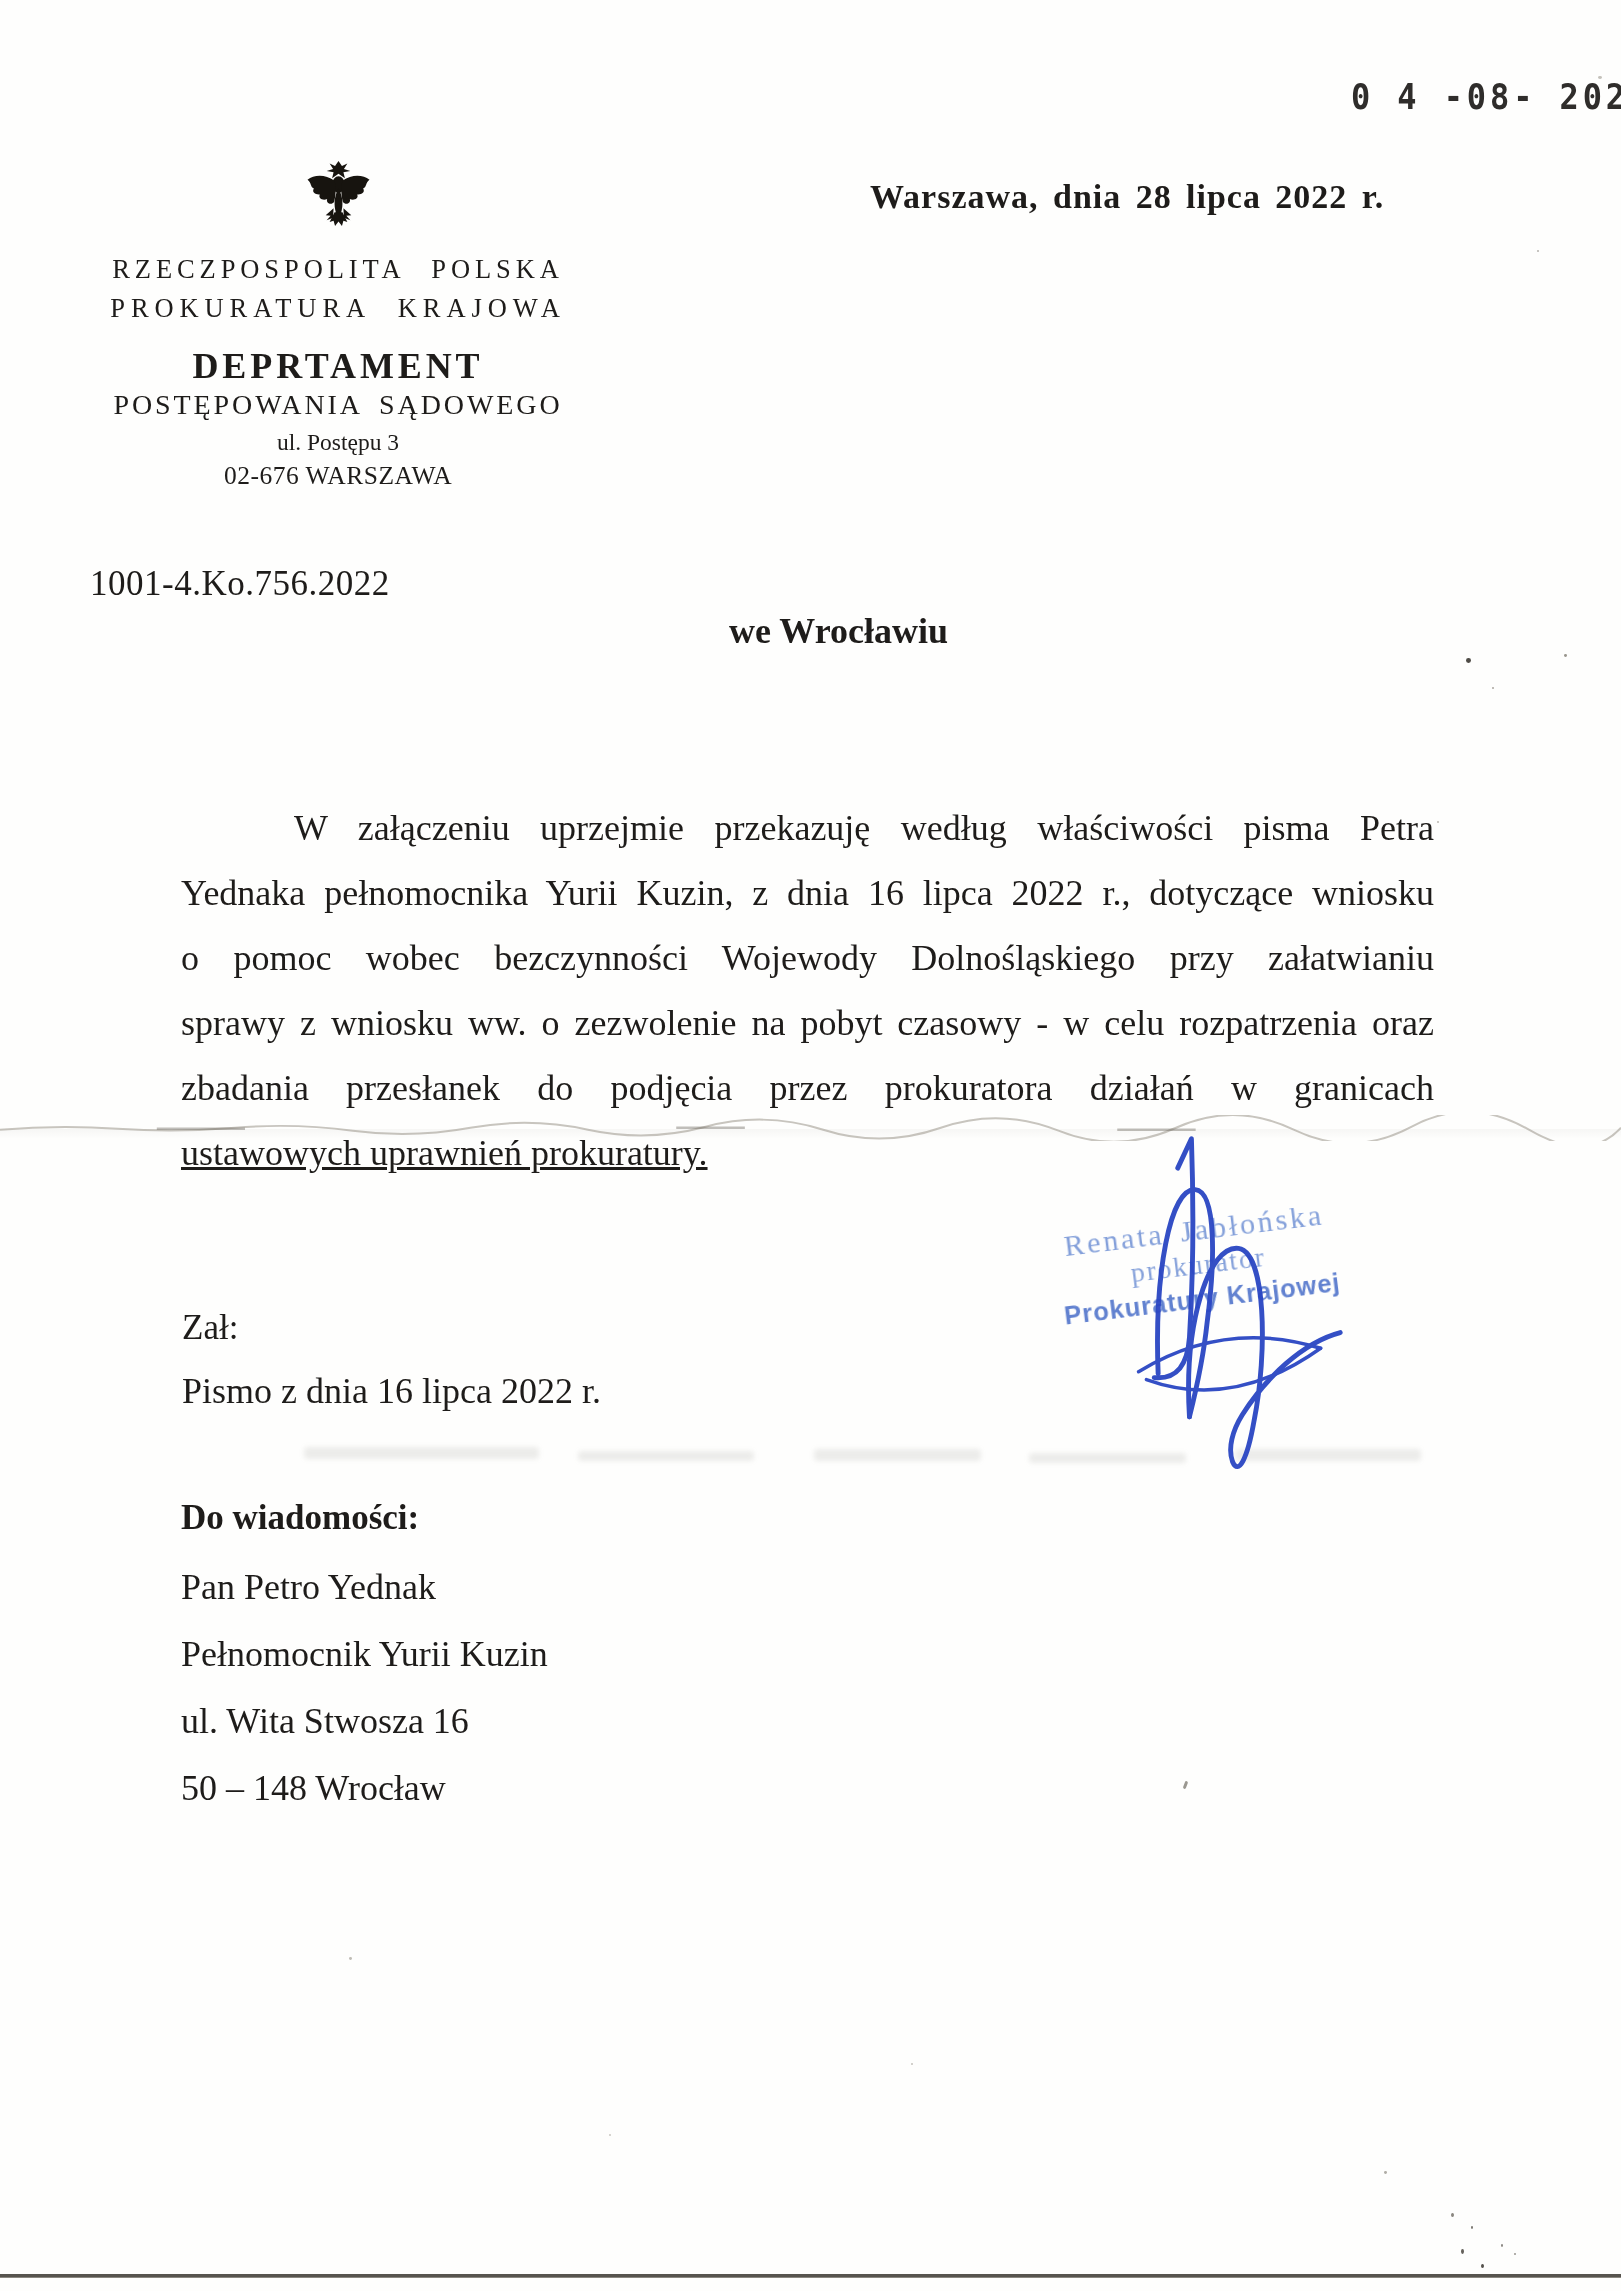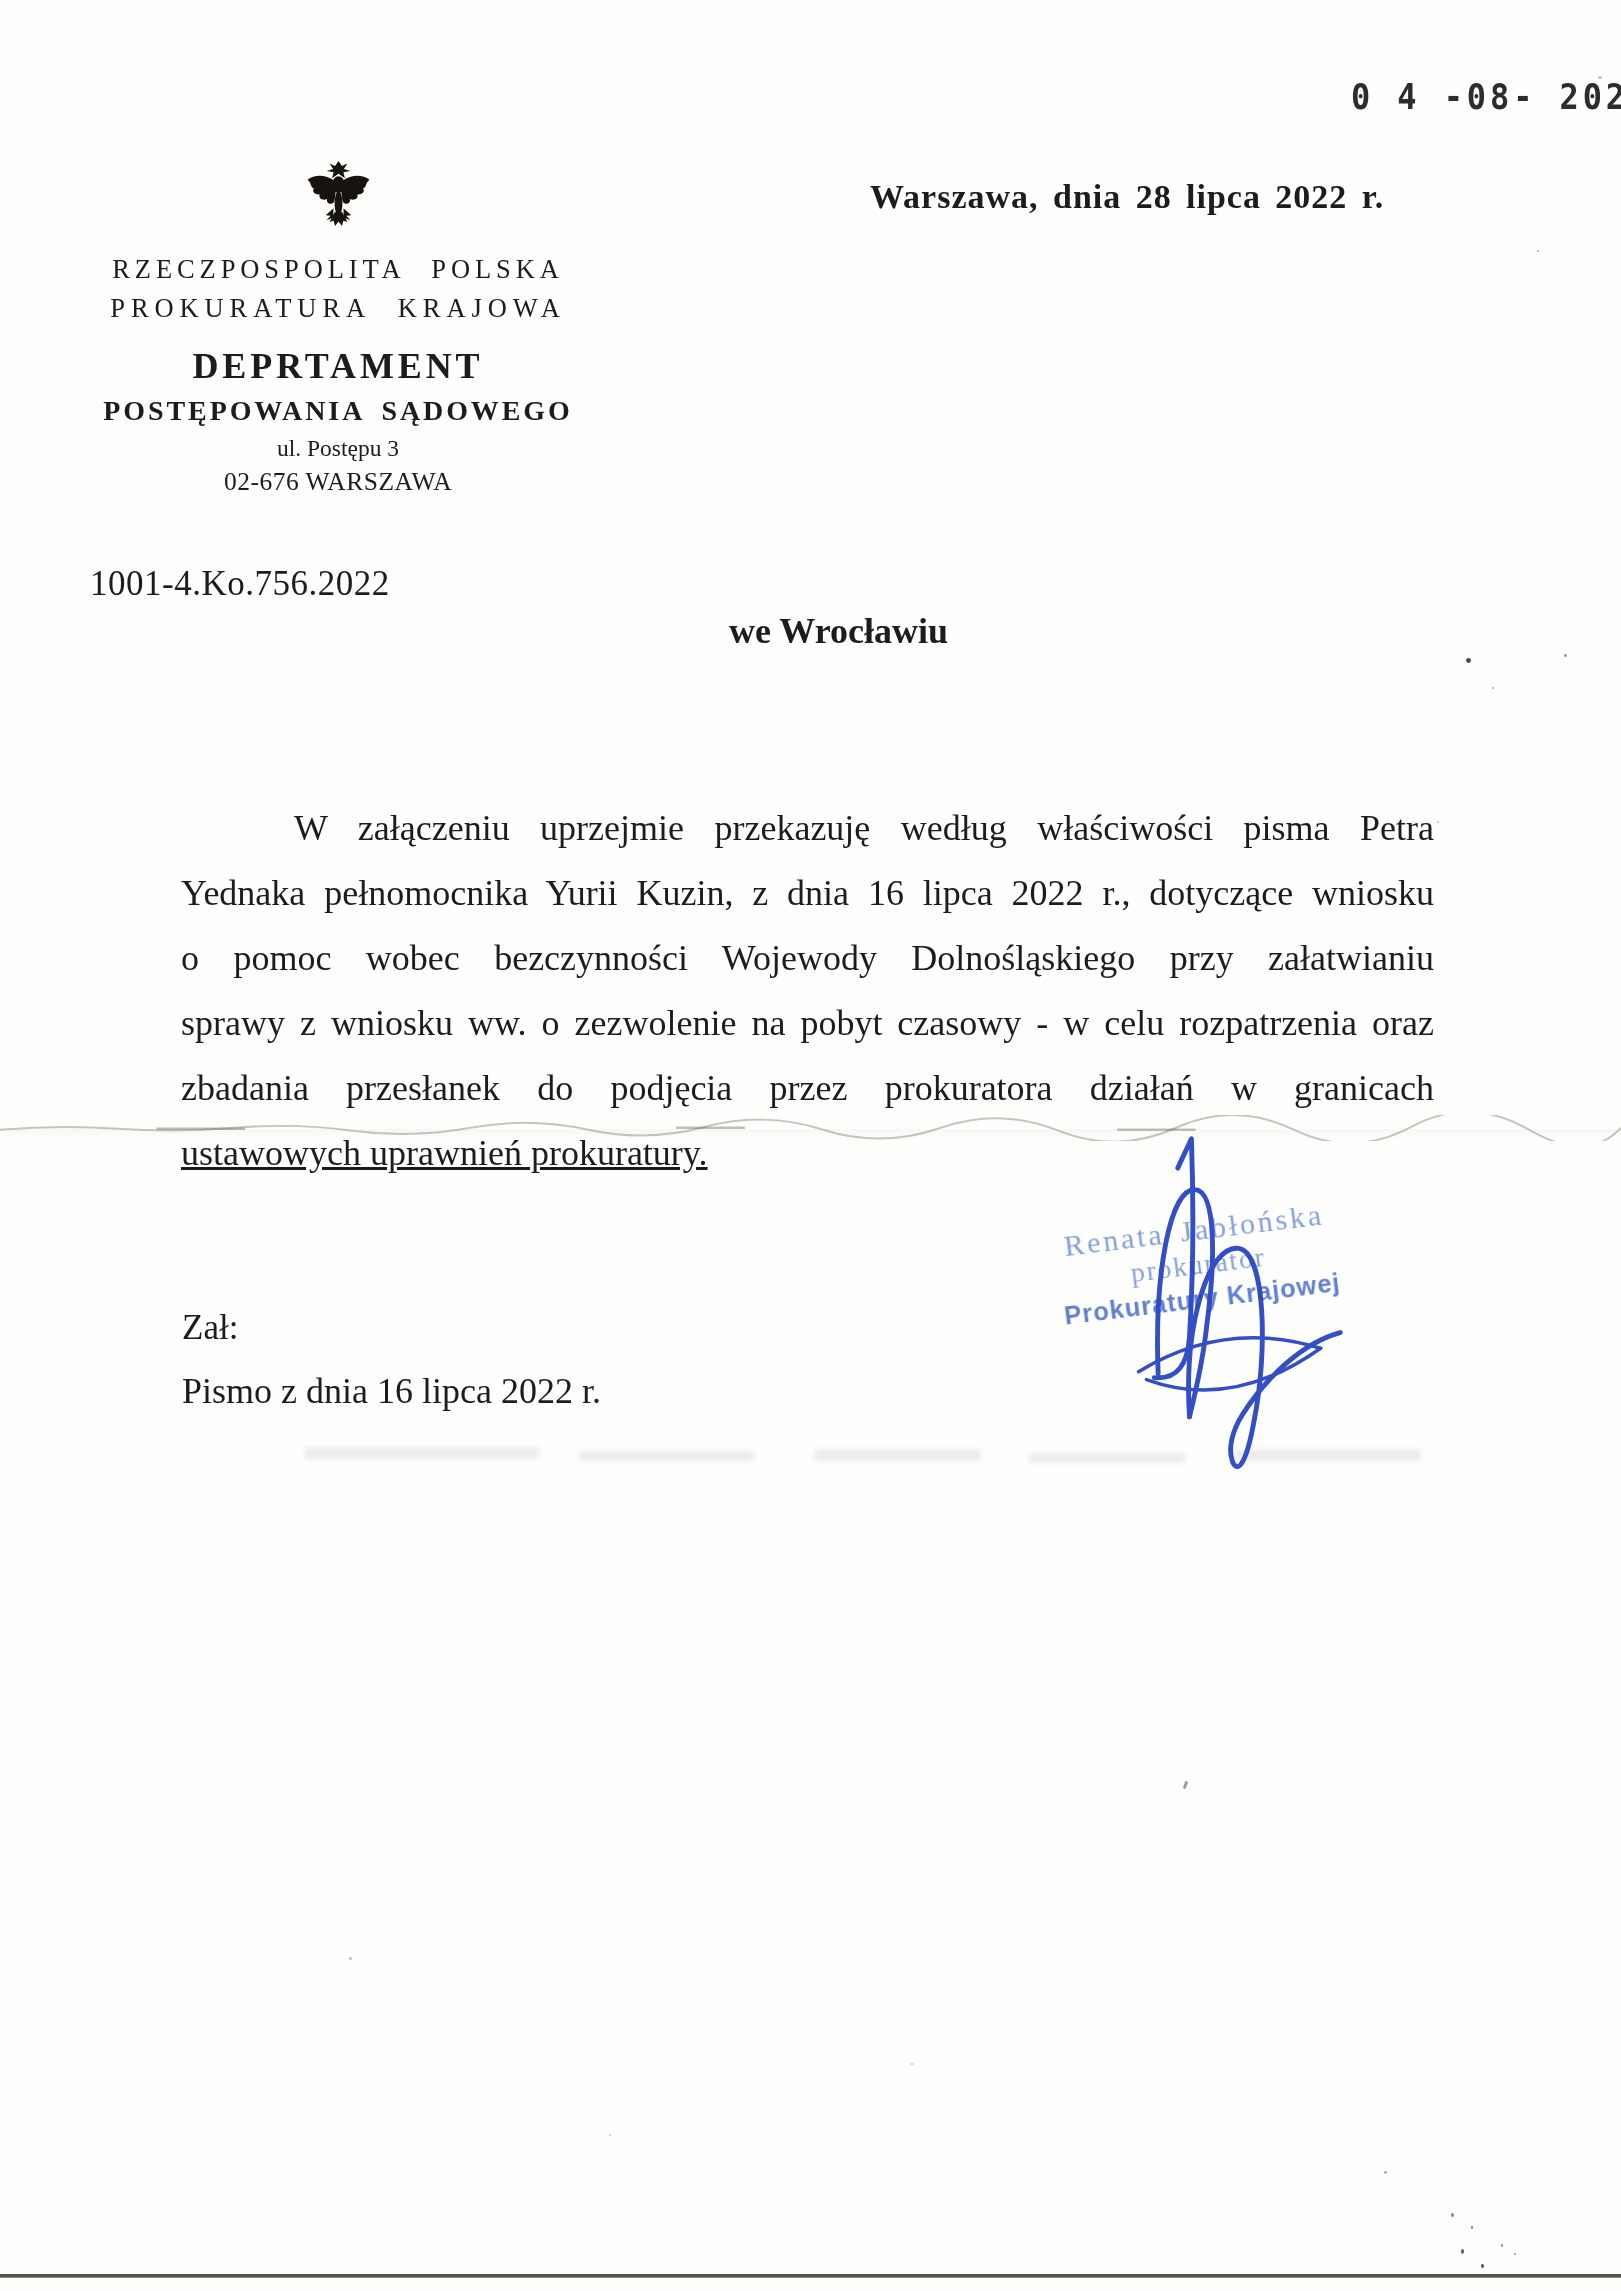--- a/index.html
+++ b/index.html
@@ -31,21 +31,21 @@
     letter-spacing:1px;word-spacing:4.9px;
     white-space:nowrap;
   }
 
   
   .letterhead{left:83px;top:161px;width:510px;text-align:center;}
   .eagle{width:65px;height:71px;display:inline-block;filter:blur(0.4px);}
   .lh1{margin-top:17.6px;font-size:26.5px;letter-spacing:4.9px;word-spacing:15.7px;white-space:nowrap;}
   .lh2{margin-top:8.8px;font-size:26.5px;letter-spacing:5.9px;word-spacing:15.7px;white-space:nowrap;}
   .lh3{margin-top:21px;font-size:36px;font-weight:bold;letter-spacing:3.9px;white-space:nowrap;}
-  .lh4{margin-top:8px;font-size:28px;font-weight:bold;letter-spacing:2.9px;word-spacing:7.8px;white-space:nowrap;}
+  .lh4{margin-top:2px;font-size:28px;font-weight:normal;letter-spacing:2.9px;word-spacing:7.8px;white-space:nowrap;}
   .lh5{margin-top:7.8px;font-size:23.5px;white-space:nowrap;}
   .lh6{margin-top:4.9px;font-size:25.5px;letter-spacing:0.5px;white-space:nowrap;}
 
   
   .refno{left:90px;top:564px;font-size:35px;letter-spacing:0.5px;white-space:nowrap;}
 
   
   .addressee{left:729px;top:598px;font-weight:bold;font-size:36px;line-height:67px;}
   .addressee .l2{margin-top:0px;}
 
@@ -171,20 +171,27 @@
       <path d="M258,226 Q168,290 80,258" stroke-width="3.5"></path>
     </g>
   </svg>
 
   <div class="abs ghost" style="left:304px;top:1447px;width:235px;height:11.8px;"></div>
   <div class="abs ghost" style="left:578px;top:1451px;width:176px;height:9.8px;"></div>
   <div class="abs ghost" style="left:814px;top:1449px;width:167px;height:11.8px;"></div>
   <div class="abs ghost" style="left:1029px;top:1453px;width:157px;height:9.8px;"></div>
   <div class="abs ghost" style="left:1235px;top:1449px;width:186px;height:11.8px;"></div>
 
+  <div class="abs cc">
+    <div class="cc-label">Do wiadomości:</div>
+    <div class="cc-line">Pan Petro Yednak</div>
+    <div class="cc-line">Pełnomocnik Yurii Kuzin</div>
+    <div class="cc-line">ul. Wita Stwosza 16</div>
+    <div class="cc-line">50 – 148 Wrocław</div>
+  </div>
 
   <div class="abs speck" style="left:1537px;top:250px;width:2px;height:2px;background:#b5b2ac;"></div>
   <div class="abs speck" style="left:1598px;top:76px;width:3.9px;height:2.9px;background:#c4c1ba;"></div>
   <div class="abs speck" style="left:1466px;top:658px;width:4.9px;height:4.9px;background:#4e4b46;"></div>
   <div class="abs speck" style="left:1564px;top:654px;width:2.9px;height:2.9px;background:#9a968e;"></div>
   <div class="abs speck" style="left:1492px;top:687px;width:2px;height:2px;background:#aaa69f;"></div>
   <div class="abs speck" style="left:1437px;top:821px;width:2px;height:2px;background:#bbb7b0;"></div>
   <div class="abs speck" style="left:349px;top:1957px;width:2.9px;height:2.9px;background:#c0bdb6;"></div>
   <div class="abs speck" style="left:1184px;top:1781px;width:2.9px;height:7.8px;background:#9b9891;border-radius:2px;transform:rotate(20deg);"></div>
   <div class="abs speck" style="left:911px;top:2063px;width:2px;height:2px;background:#c5c2bb;"></div>

